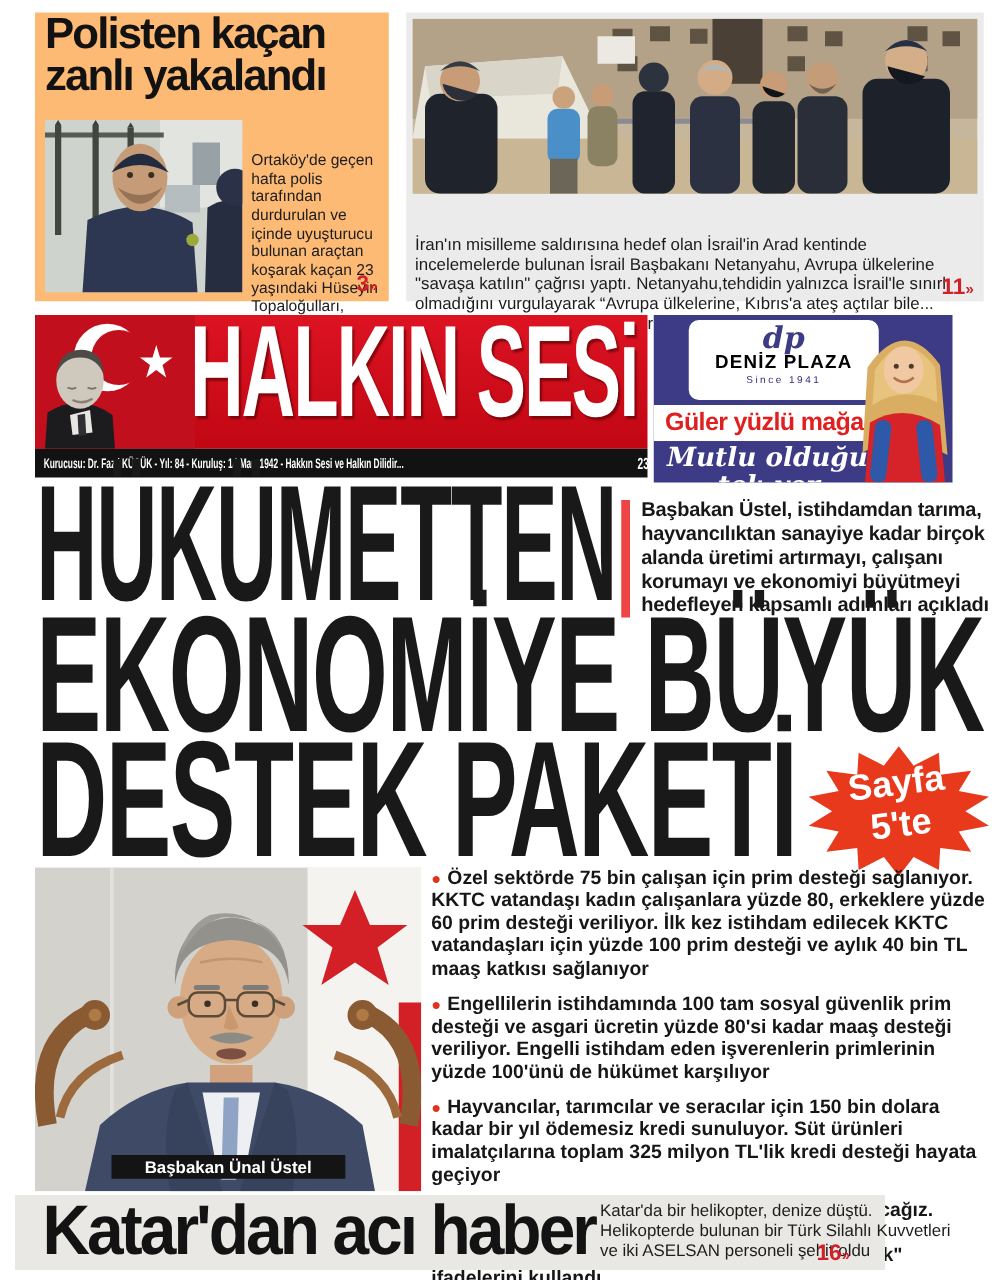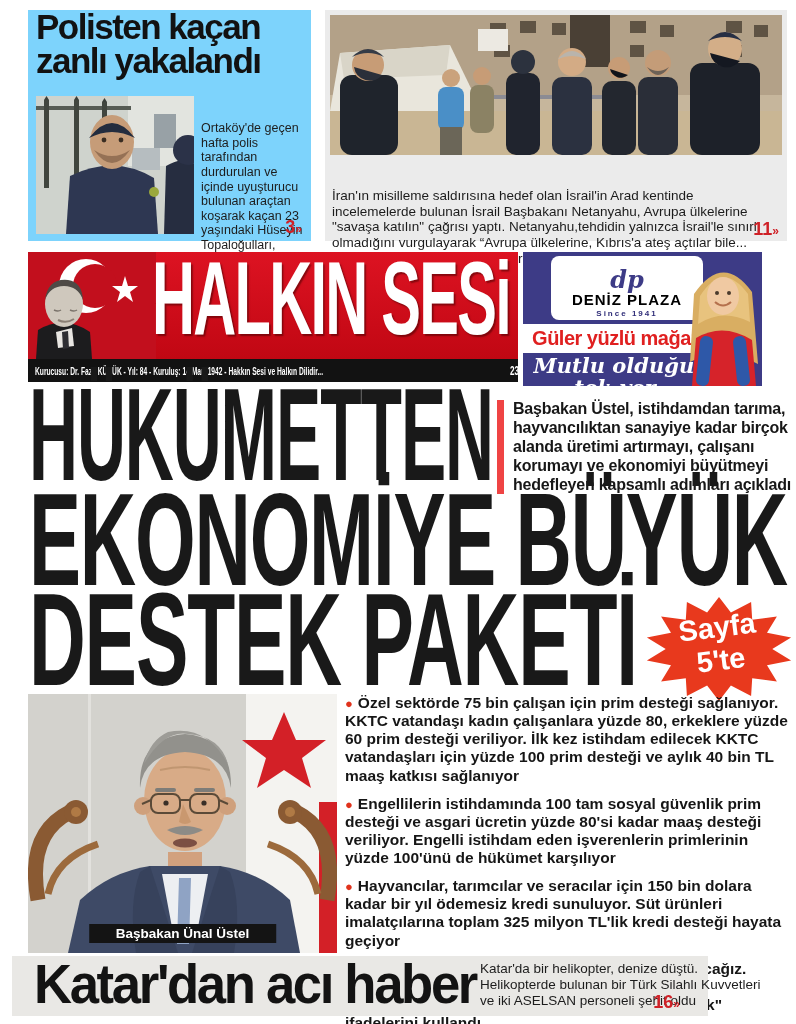--- a/index.html
+++ b/index.html
@@ -1,21 +1,21 @@
 <!DOCTYPE html>
 <html><head>
 <meta charset="utf-8">
 <style>
   html,body{margin:0;padding:0;background:#fff;}
   #page{position:relative;width:796px;height:1024px;background:#ffffff;overflow:hidden;
         font-family:"Liberation Sans",sans-serif;color:#1a1a1a;}
   .fit{display:inline-block;white-space:nowrap;transform-origin:left top;}
 
   
-  .story-tl{position:absolute;left:28px;top:10px;width:283px;height:231px;background:#7dd3fc;}
+  .story-tl{position:absolute;left:28px;top:10px;width:283px;height:231px;background:#fdba74;}
   .tl-headline{position:absolute;left:8px;top:0px;font-size:35px;font-weight:bold;
                line-height:0.97;letter-spacing:-1.5px;color:#121212;}
   .tl-photo{position:absolute;left:8px;top:86px;width:158px;height:138px;}
   .tl-body{position:absolute;left:173px;top:79px;width:104px;font-size:12.5px;line-height:1.17;color:#1d1d1d;margin-top:32px;}
   .tl-pageref{position:absolute;right:9px;bottom:5px;}
 
   .pageref{color:#cf2127;font-weight:bold;font-size:18px;line-height:1;}
   .pageref .arr{font-size:12px;}
 
   .story-tr{position:absolute;left:325px;top:10px;width:462px;height:231px;background:#ebebeb;}
@@ -36,23 +36,23 @@
                   color:#fff;display:flex;align-items:center;justify-content:space-between;
                   padding:0 7px;box-sizing:border-box;}
   .strip-left{font-size:11px;font-weight:bold;}
   .strip-right{display:inline-flex;gap:14px;font-size:13px;font-weight:bold;}
 
   
   .ad{position:absolute;left:523px;top:252px;width:239px;height:134px;background:#3d3b86;overflow:hidden;}
   .ad-card{position:absolute;left:28px;top:4px;width:152px;height:64px;background:#fff;
            border-radius:8px;text-align:center;}
   .ad-logo{font-family:"DejaVu Serif",serif;font-style:italic;font-weight:bold;font-size:24px;
-           line-height:1;color:#3d3b86;margin-top:12px;}
+           line-height:1;color:#3d3b86;margin-top:2px;}
   .ad-brand{font-size:15px;font-weight:bold;color:#000000;letter-spacing:1px;line-height:1.1;}
-  .ad-since{font-size:8px;font-weight:bold;color:#2f2d78;letter-spacing:2px;}
+  .ad-since{font-size:8px;font-weight:normal;color:#2f2d78;letter-spacing:2px;}
   .ad-band{position:absolute;left:-4px;top:72px;width:205px;height:29px;background:#fff;
            clip-path:polygon(0 0,100% 0,94% 100%,0 100%);display:flex;align-items:center;justify-content:center;}
   .ad-band span{color:#e02020;font-weight:bold;font-size:20px;letter-spacing:-0.5px;}
   .ad-script{position:absolute;left:4px;top:103px;width:196px;text-align:center;color:#fff;
              font-family:"DejaVu Serif",serif;font-style:italic;font-weight:bold;font-size:21px;line-height:1.05;}
   .ad-girl{position:absolute;right:0;top:0;width:78px;height:134px;}
 
   
   .intro{position:absolute;left:497px;top:400px;width:284px;border-left:7px solid #ef4444;
          padding-left:9px;font-size:16px;font-weight:bold;line-height:1.18;color:#171717;letter-spacing:-0.2px;}

